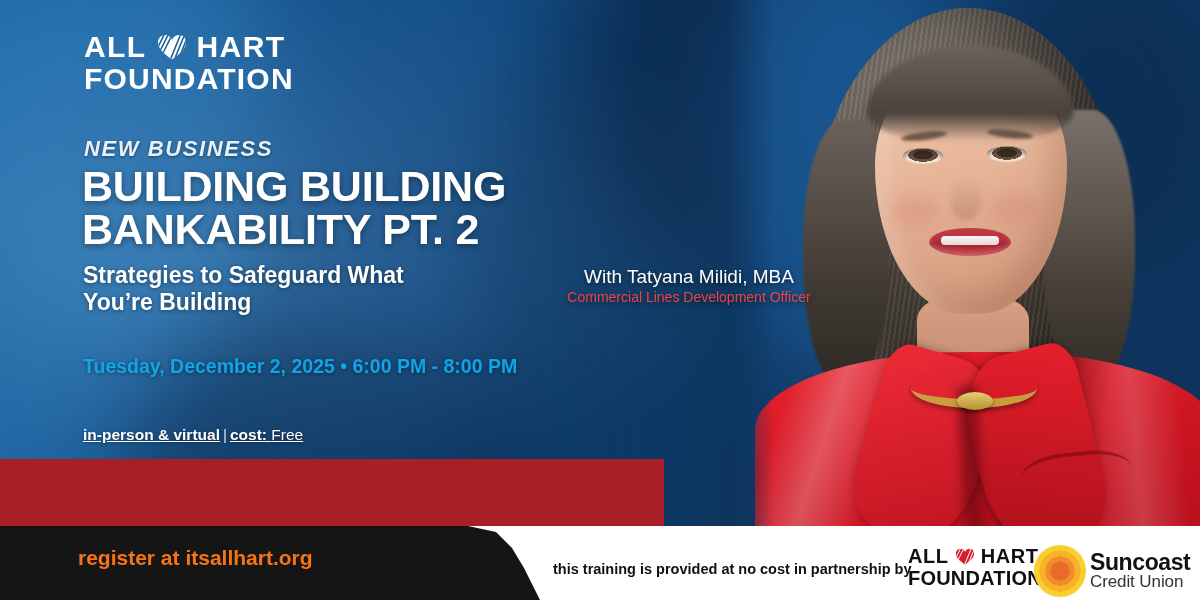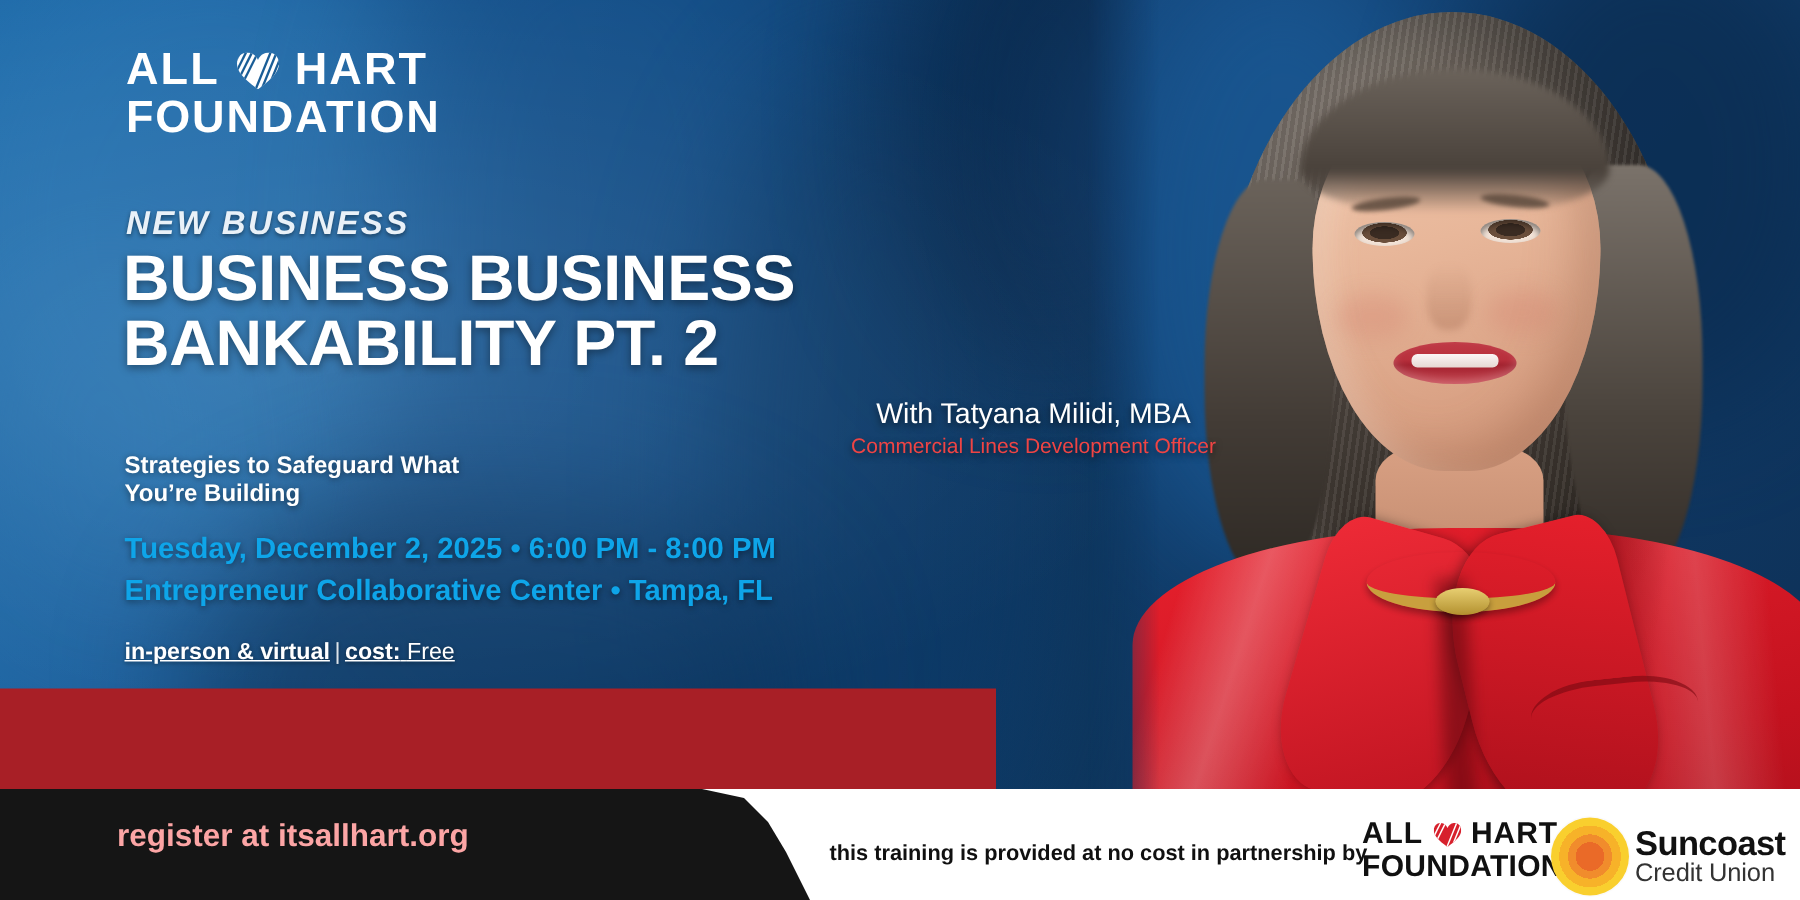--- a/index.html
+++ b/index.html
@@ -135,21 +135,21 @@
     position:absolute;left:84px;top:136px;color:#e9f1f8;font-style:italic;font-weight:bold;
     font-size:22px;letter-spacing:1.6px;text-shadow:0 1px 3px rgba(0,0,0,.45);
   }
   .title{
     position:absolute;left:82px;top:165px;color:#fff;font-weight:bold;
     font-size:43px;line-height:.99;letter-spacing:-.2px;
     text-shadow:0 2px 6px rgba(0,0,0,.40);
   }
   .subtitle{
     position:absolute;left:83px;top:262px;color:#ffffff;font-weight:bold;
-    font-size:16px;line-height:1.18;text-shadow:0 1px 4px rgba(0,0,0,.45);margin-top:40px;
+    font-size:23px;line-height:1.18;text-shadow:0 1px 4px rgba(0,0,0,.45);
   }
   .when{
     position:absolute;left:83px;top:352px;color:#0ea5e9;font-weight:bold;
     font-size:19.5px;line-height:1.45;text-shadow:0 1px 4px rgba(0,0,0,.45);
   }
   .meta{
     position:absolute;left:83px;top:426px;color:#fff;font-size:15.5px;
     text-shadow:0 1px 3px rgba(0,0,0,.45);
     text-decoration:underline;
   }
@@ -166,21 +166,21 @@
   .redband{position:absolute;left:0;top:459px;width:664px;height:67px;background:#a81f26;}
 
   
   .bottom{position:absolute;left:0;top:526px;width:1200px;height:74px;background:#ffffff;}
   .bottom-black-r{
     position:absolute;left:0;top:0;height:74px;width:560px;background:#151515;
     clip-path:polygon(0 0, 468px 0, 496px 6px, 512px 22px, 524px 42px, 540px 74px, 0 74px);
     border-top-right-radius:26px;
   }
   .register{
-    position:absolute;left:78px;top:546px;color:#fca5a5;font-weight:bold;font-size:21px;
+    position:absolute;left:78px;top:546px;color:#f97316;font-weight:bold;font-size:21px;
   }
   .partner-text{
     position:absolute;left:553px;top:561px;color:#101010;font-weight:bold;font-size:14.5px;
   }
   .ah-logo{position:absolute;left:908px;top:547px;}
   .ah-l1{display:flex;align-items:center;gap:6px;}
   .ah-word{color:#101010;font-weight:bold;font-size:20px;letter-spacing:.6px;line-height:.95;}
   .ah-word2{color:#101010;font-weight:bold;font-size:20px;letter-spacing:.2px;line-height:1;margin-top:2px;}
   .ah-heart{width:20px;height:17px;display:block;}
   .suncoast{position:absolute;left:1034px;top:545px;display:flex;align-items:center;gap:4px;}
@@ -273,32 +273,31 @@
         </g>
       </svg>
       <span class="brand-word">HART</span>
     </div>
     <div class="brand-word2">FOUNDATION</div>
   </div>
 
   <div class="eyebrow">NEW BUSINESS</div>
 
   <div class="title">
-    <div>BUSINESS BUSINESS</div>
+    <div>BUILDING BUILDING</div>
     <div>BANKABILITY PT. 2</div>
   </div>
 
   <div class="subtitle">
     <div>Strategies to Safeguard What</div>
     <div>You’re Building</div>
   </div>
 
   <div class="when">
     <div>Tuesday, December 2, 2025 • 6:00 PM - 8:00 PM</div>
-    <div>Entrepreneur Collaborative Center • Tampa, FL</div>
   </div>
 
   <div class="meta">
     <b>in-person &amp; virtual</b><span class="sep">|</span><b>cost:</b> <span class="free">Free</span>
   </div>
 
   <div class="speaker">
     <div class="speaker-name">With Tatyana Milidi, MBA</div>
     <div class="speaker-role">Commercial Lines Development Officer</div>
   </div>

